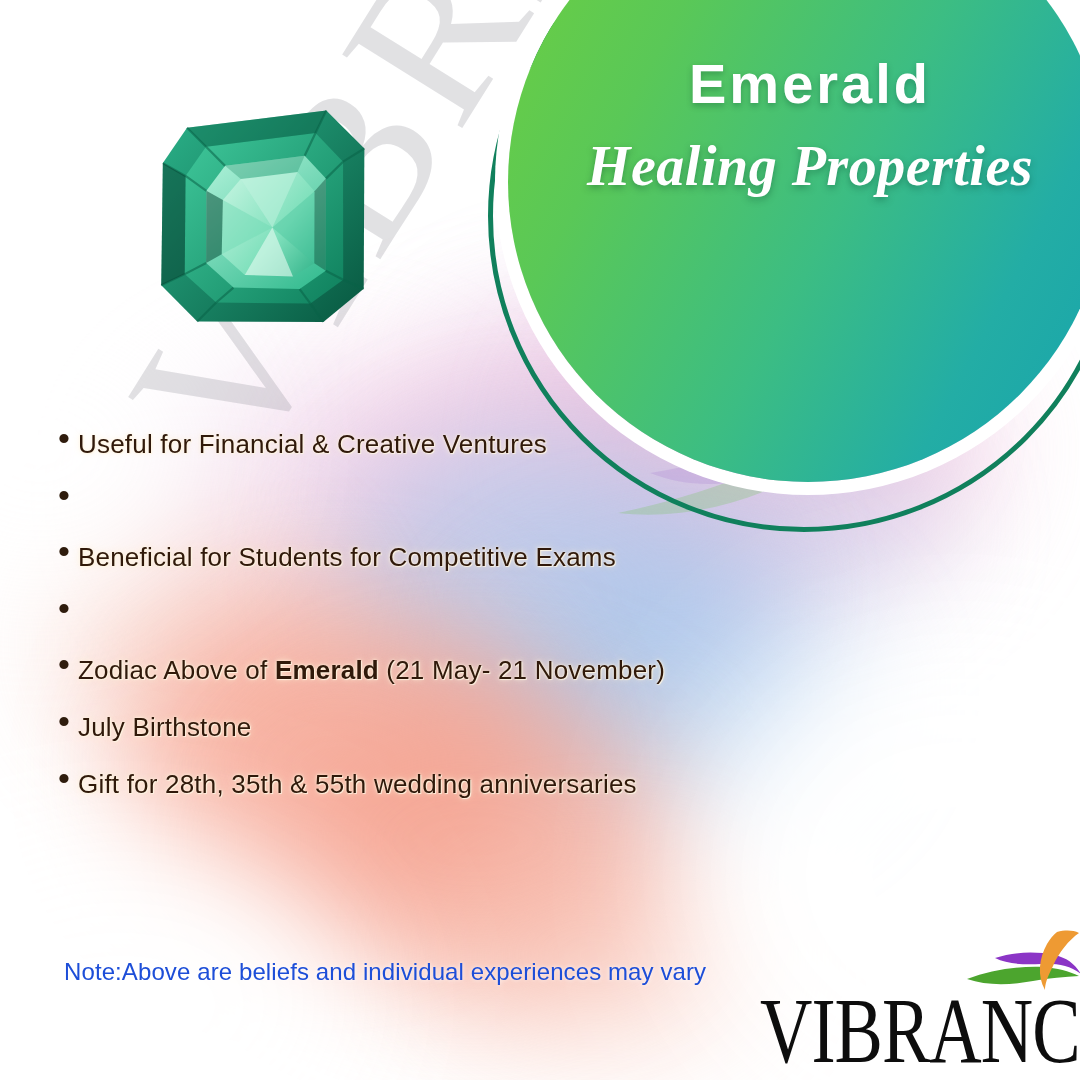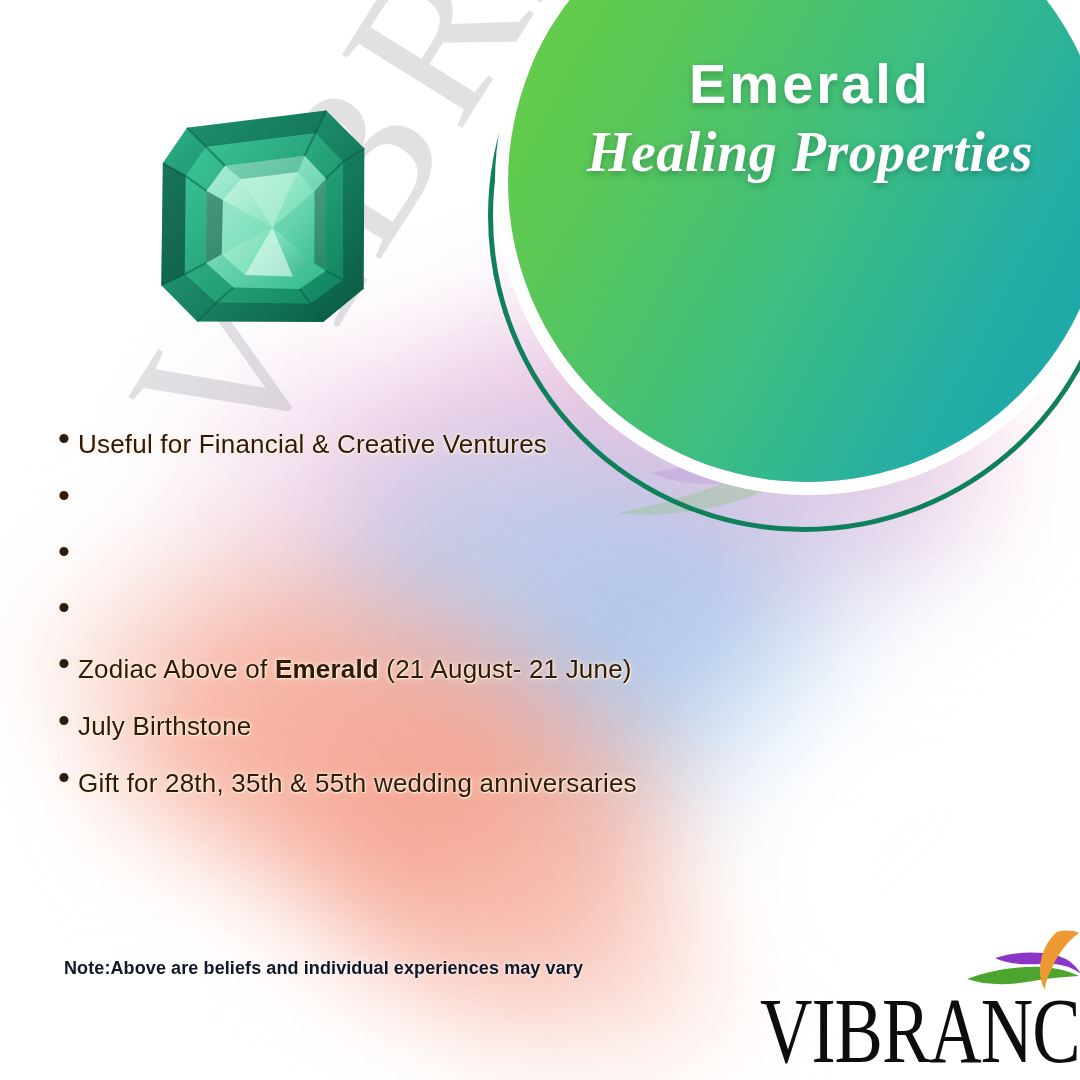--- a/index.html
+++ b/index.html
@@ -86,21 +86,21 @@
     text-shadow:0 3px 6px rgba(0,60,40,.30);
   }
   .header-sub{
     color:#ffffff;
     font-family:"Liberation Serif",serif;
     font-style:italic;
     font-weight:700;
     font-size:56px;
     letter-spacing:.5px;
     line-height:1.15;
-    margin-top:6px;
+    margin-top:20px;
     text-shadow:0 3px 7px rgba(0,60,40,.35);
   }
 
   
   .gem-wrap{position:absolute;left:148px;top:108px;width:228px;height:225px;transform:rotate(-3deg);}
   .gem-wrap svg{display:block;width:100%;height:100%;}
 
   
   .bullets{
     position:absolute;
@@ -135,23 +135,23 @@
       1px 1px 0 rgba(255,248,232,.75);
     white-space:nowrap;
   }
   .bullet-text b{font-weight:700;}
 
   
   .note{
     position:absolute;
     left:64px;top:958px;
     font-family:"Liberation Sans",sans-serif;
-    font-size:18px;
-    font-weight:700;
-    color:#0f172a;
+    font-size:24px;
+    font-weight:400;
+    color:#1d4ed8;
     letter-spacing:.1px;
     text-shadow:0 0 4px rgba(255,255,255,.9);
   }
 
   
   .logo{position:absolute;left:760px;top:930px;width:320px;height:130px;}
   .logo-mark{position:absolute;left:205px;top:0px;width:118px;height:62px;}
   .logo-mark svg{display:block;width:100%;height:100%;}
   .logo-word{
     position:absolute;
@@ -261,29 +261,30 @@
       <span class="bullet-dot">•</span>
       <span class="bullet-text">Useful for Financial &amp; Creative Ventures</span>
     </div>
 
     <div class="bullet-row">
       <span class="bullet-dot">•</span>
     </div>
 
     <div class="bullet-row">
       <span class="bullet-dot">•</span>
-    </div>
-
-    <div class="bullet-row">
-      <span class="bullet-dot">•</span>
-    </div>
-
-    <div class="bullet-row">
-      <span class="bullet-dot">•</span>
-      <span class="bullet-text"><span>Zodiac Above of </span><b>Emerald</b><span> (21 August- 21 June)</span></span>
+      <span class="bullet-text">Beneficial for Students for Competitive Exams</span>
+    </div>
+
+    <div class="bullet-row">
+      <span class="bullet-dot">•</span>
+    </div>
+
+    <div class="bullet-row">
+      <span class="bullet-dot">•</span>
+      <span class="bullet-text"><span>Zodiac Above of </span><b>Emerald</b><span> (21 May- 21 November)</span></span>
     </div>
 
     <div class="bullet-row">
       <span class="bullet-dot">•</span>
       <span class="bullet-text">July Birthstone</span>
     </div>
 
     <div class="bullet-row">
       <span class="bullet-dot">•</span>
       <span class="bullet-text">Gift for 28th, 35th &amp; 55th wedding anniversaries</span>

